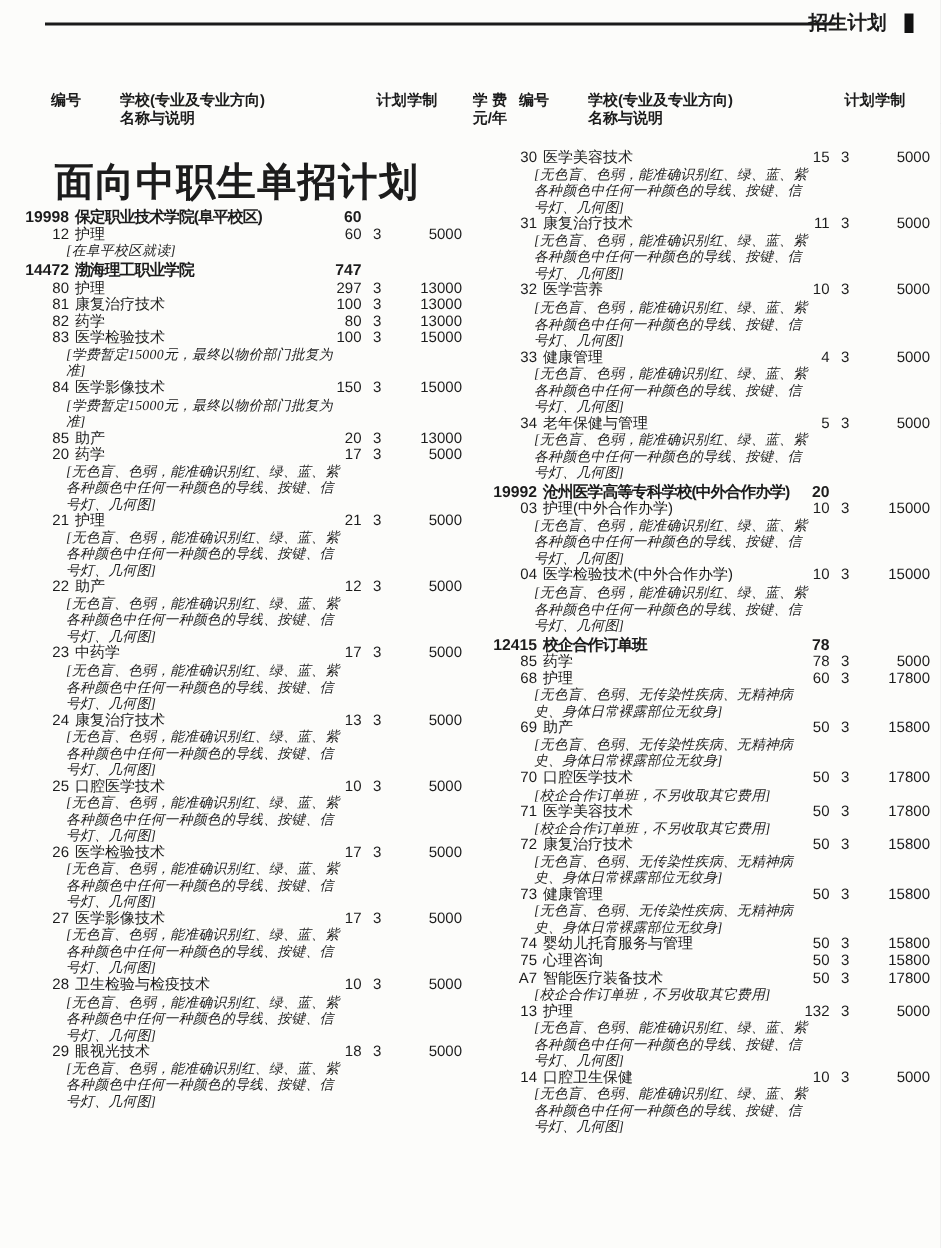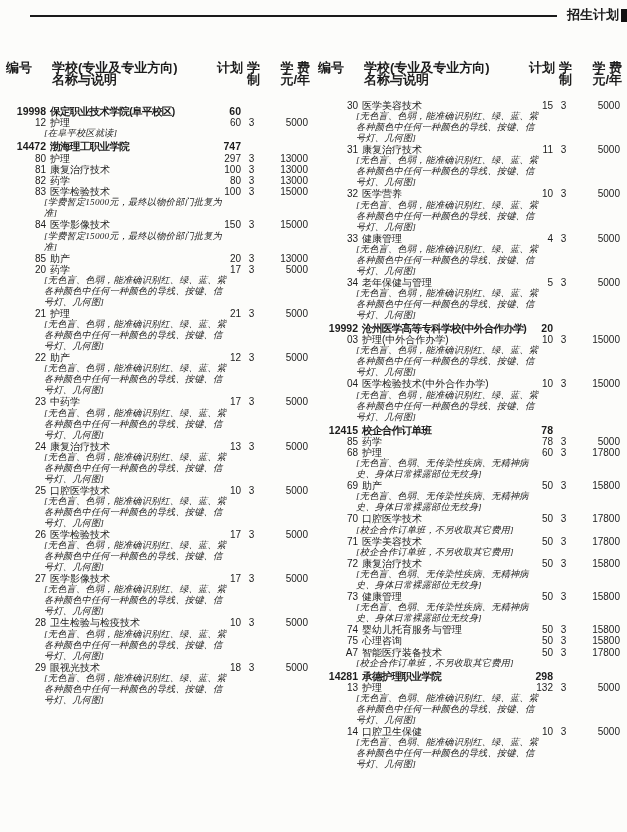--- a/index.html
+++ b/index.html
@@ -12,32 +12,32 @@
     color:#1c1c1c;
     font-family:"Liberation Sans","DejaVu Sans",sans-serif;
     overflow:hidden;
   }
   
   .top-rule {
     position:absolute; top:15px; left:30px; width:527px; height:2px;
     background:#1a1a1a;
   }
   .corner-label {
-    position:absolute; top:6px; right:0;
+    position:absolute; top:6px; right:18px;
     font-size:13px; font-weight:bold; letter-spacing:0;
-    display:flex; align-items:center; gap:2px;
+    display:flex; align-items:center; gap:12px;
   }
   .corner-bar { display:inline-block; width:6px; height:13px; background:#111; }
 
   
   .col-header {
     position:absolute; top:62px; width:304px;
     display:grid;
     grid-template-columns:42px 4px 158px 33px 21px 46px;
-    font-size:13px; font-weight:bold; line-height:12px;
+    font-size:10px; font-weight:bold; line-height:12px;margin-left:28px;
   }
   .col-header.left { left:6px; }
   .col-header.right { left:318px; }
   .h-no { text-align:left; }
   .h-school { grid-column:3; }
   .h-plan { grid-column:4; text-align:right; }
   .h-years { grid-column:5; text-align:center; }
   .h-fee { grid-column:6; text-align:right; white-space:pre-line; }
 
   
@@ -98,20 +98,21 @@
     <span class="h-school" style="white-space:pre-line">学校(专业及专业方向)
 名称与说明</span>
     <span class="h-plan">计划</span>
     <span class="h-years">学制</span>
     <span class="h-fee">学 费
 元/年</span>
   </div>
 
   <div class="col left">
     <div class="doc-title">
+      <div class="t1">面向中职生单招计划</div>
     </div>
     <div>
         <div class="row school">
           <span class="c-code">19998</span>
           <span class="c-name">保定职业技术学院(阜平校区)</span>
           <span class="c-plan">60</span>
           <span class="c-years"></span>
           <span class="c-fee"></span>
         </div>
         <div class="row major">
@@ -452,27 +453,20 @@
         <div class="row major">
           <span class="c-code">A7</span>
           <span class="c-name">智能医疗装备技术</span>
           <span class="c-plan">50</span>
           <span class="c-years">3</span>
           <span class="c-fee">17800</span>
         </div>
         <div class="row note">
           <span class="c-note">[校企合作订单班，不另收取其它费用]</span>
         </div>
-        <div class="row school">
-          <span class="c-code">14281</span>
-          <span class="c-name">承德护理职业学院</span>
-          <span class="c-plan">298</span>
-          <span class="c-years"></span>
-          <span class="c-fee"></span>
-        </div>
         <div class="row major">
           <span class="c-code">13</span>
           <span class="c-name">护理</span>
           <span class="c-plan">132</span>
           <span class="c-years">3</span>
           <span class="c-fee">5000</span>
         </div>
         <div class="row note">
           <span class="c-note">[无色盲、色弱、能准确识别红、绿、蓝、紫各种颜色中任何一种颜色的导线、按键、信号灯、几何图]</span>
         </div>

